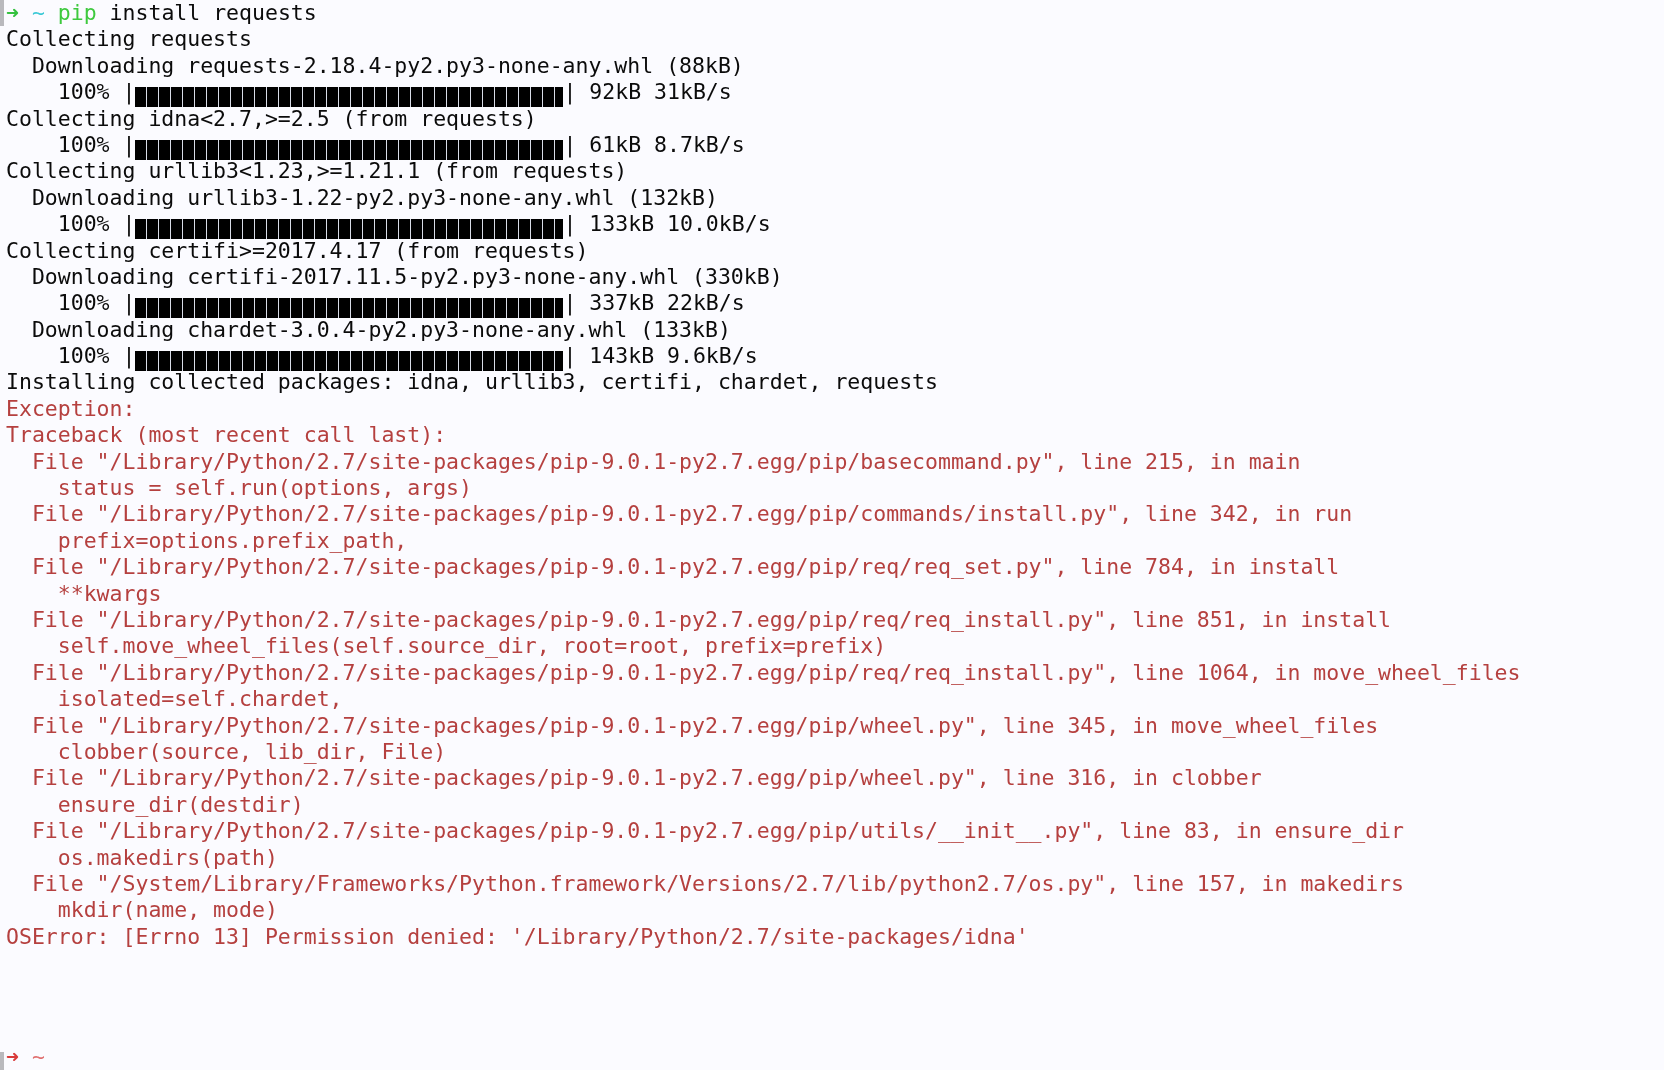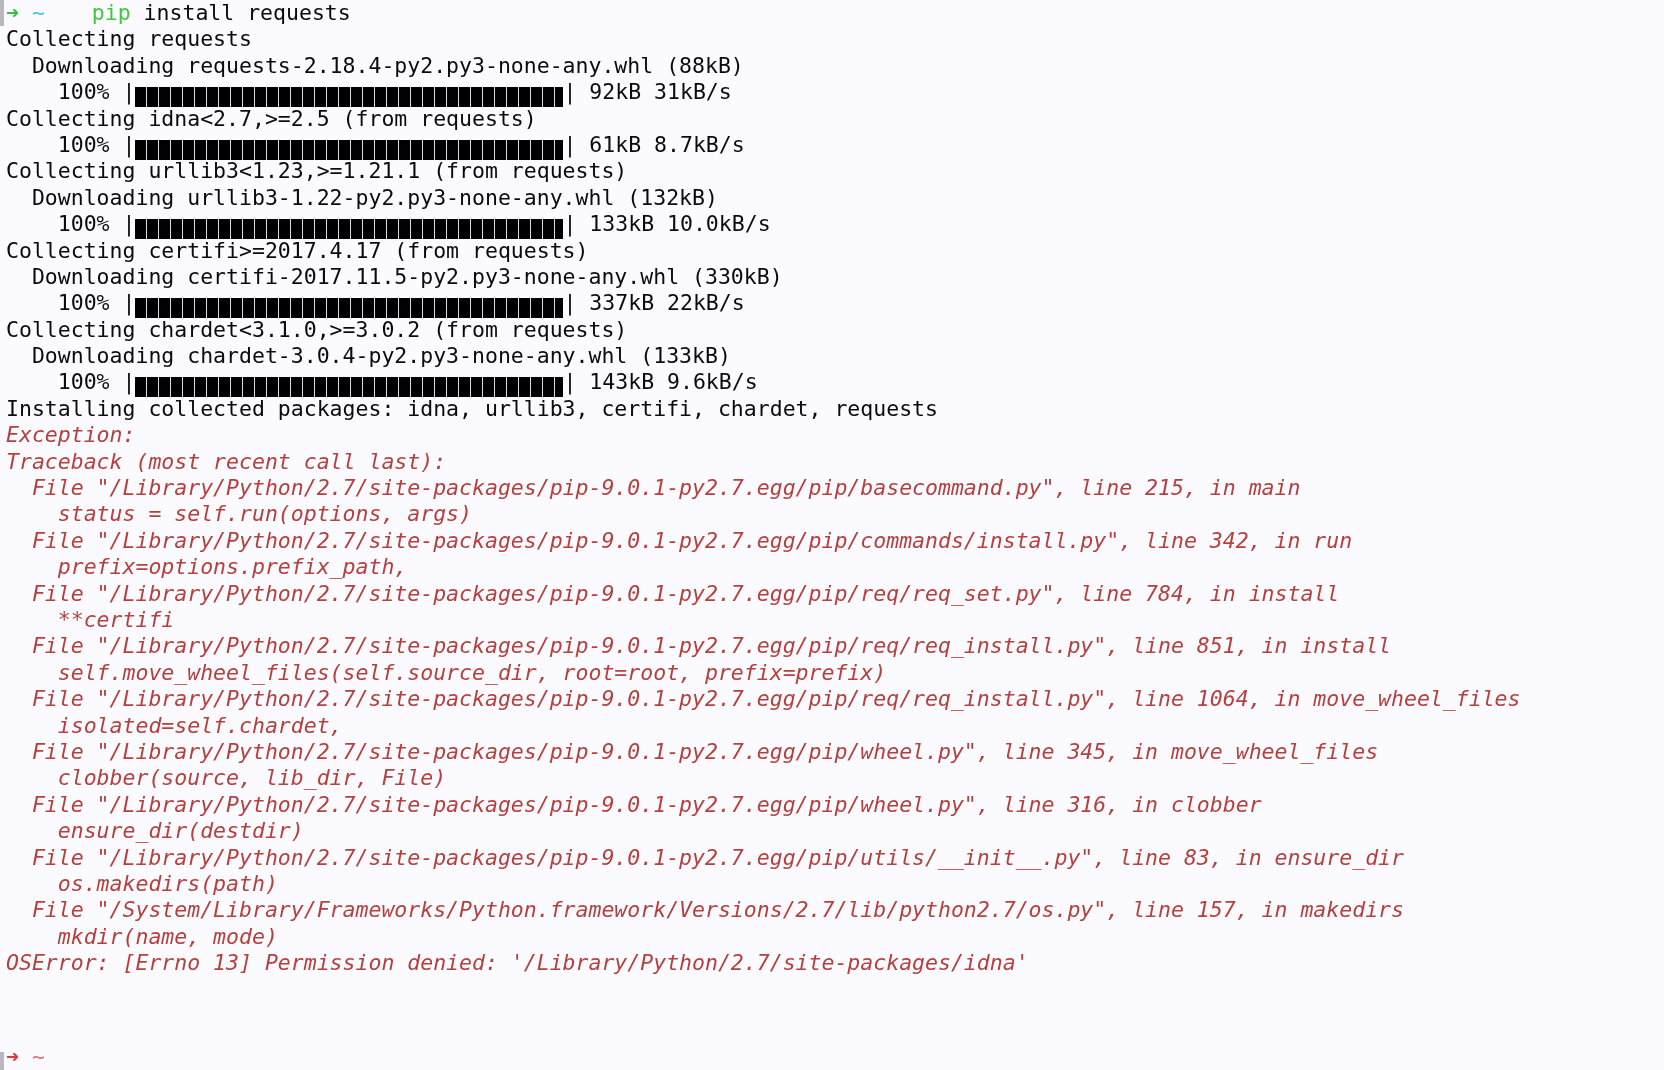--- a/index.html
+++ b/index.html
@@ -36,27 +36,27 @@
     height: 26.4px;
     line-height: 26.4px;
     font-size: 21.5px;
     letter-spacing: 0px;
     white-space: pre;
     padding-left: 6px;
     box-sizing: border-box;
     color: #0b0b0b;
   }
 
-  .line.err { color: #b5403f; font-style: italic; }
+  .line.err { color: #b5403f; }
   .line.out { color: #0b0b0b; }
 
   .seg { white-space: pre; }
   .seg-arrow  { color: #34c13f; font-weight: bold; }
   .seg-tilde  { color: #3bc9d6; }
-  .seg-cmdname{ color: #3ec93e; margin-left: 34px; }
+  .seg-cmdname{ color: #3ec93e; }
   .seg-args   { color: #0b0b0b; }
   .seg-arrow-red { color: #d93a3a; font-weight: bold; }
   .seg-tilde-red { color: #e07070; }
 
   
   .pbwrap { display: inline-block; vertical-align: -4px; }
   .pbar {
     display: inline-block;
     height: 20px;
     vertical-align: middle;
@@ -92,32 +92,31 @@
       <div class="line out">  Downloading requests-2.18.4-py2.py3-none-any.whl (88kB)</div>
       <div class="line out"><span class="seg">    </span><span class="seg">100%</span><span class="seg"> </span><span class="seg pipe">|</span><span class="pbwrap"><span class="pbar" style="width: 428px;"></span></span><span class="seg pipe">|</span><span class="seg"> 92kB 31kB/s</span></div>
       <div class="line out">Collecting idna&lt;2.7,&gt;=2.5 (from requests)</div>
       <div class="line out"><span class="seg">    </span><span class="seg">100%</span><span class="seg"> </span><span class="seg pipe">|</span><span class="pbwrap"><span class="pbar" style="width: 428px;"></span></span><span class="seg pipe">|</span><span class="seg"> 61kB 8.7kB/s</span></div>
       <div class="line out">Collecting urllib3&lt;1.23,&gt;=1.21.1 (from requests)</div>
       <div class="line out">  Downloading urllib3-1.22-py2.py3-none-any.whl (132kB)</div>
       <div class="line out"><span class="seg">    </span><span class="seg">100%</span><span class="seg"> </span><span class="seg pipe">|</span><span class="pbwrap"><span class="pbar" style="width: 428px;"></span></span><span class="seg pipe">|</span><span class="seg"> 133kB 10.0kB/s</span></div>
       <div class="line out">Collecting certifi&gt;=2017.4.17 (from requests)</div>
       <div class="line out">  Downloading certifi-2017.11.5-py2.py3-none-any.whl (330kB)</div>
       <div class="line out"><span class="seg">    </span><span class="seg">100%</span><span class="seg"> </span><span class="seg pipe">|</span><span class="pbwrap"><span class="pbar" style="width: 428px;"></span></span><span class="seg pipe">|</span><span class="seg"> 337kB 22kB/s</span></div>
-      <div class="line out">Collecting chardet&lt;3.1.0,&gt;=3.0.2 (from requests)</div>
       <div class="line out">  Downloading chardet-3.0.4-py2.py3-none-any.whl (133kB)</div>
       <div class="line out"><span class="seg">    </span><span class="seg">100%</span><span class="seg"> </span><span class="seg pipe">|</span><span class="pbwrap"><span class="pbar" style="width: 428px;"></span></span><span class="seg pipe">|</span><span class="seg"> 143kB 9.6kB/s</span></div>
       <div class="line out">Installing collected packages: idna, urllib3, certifi, chardet, requests</div>
       <div class="line err">Exception:</div>
       <div class="line err">Traceback (most recent call last):</div>
       <div class="line err">  File "/Library/Python/2.7/site-packages/pip-9.0.1-py2.7.egg/pip/basecommand.py", line 215, in main</div>
       <div class="line err">    status = self.run(options, args)</div>
       <div class="line err">  File "/Library/Python/2.7/site-packages/pip-9.0.1-py2.7.egg/pip/commands/install.py", line 342, in run</div>
       <div class="line err">    prefix=options.prefix_path,</div>
       <div class="line err">  File "/Library/Python/2.7/site-packages/pip-9.0.1-py2.7.egg/pip/req/req_set.py", line 784, in install</div>
-      <div class="line err">    **certifi</div>
+      <div class="line err">    **kwargs</div>
       <div class="line err">  File "/Library/Python/2.7/site-packages/pip-9.0.1-py2.7.egg/pip/req/req_install.py", line 851, in install</div>
       <div class="line err">    self.move_wheel_files(self.source_dir, root=root, prefix=prefix)</div>
       <div class="line err">  File "/Library/Python/2.7/site-packages/pip-9.0.1-py2.7.egg/pip/req/req_install.py", line 1064, in move_wheel_files</div>
       <div class="line err">    isolated=self.chardet,</div>
       <div class="line err">  File "/Library/Python/2.7/site-packages/pip-9.0.1-py2.7.egg/pip/wheel.py", line 345, in move_wheel_files</div>
       <div class="line err">    clobber(source, lib_dir, File)</div>
       <div class="line err">  File "/Library/Python/2.7/site-packages/pip-9.0.1-py2.7.egg/pip/wheel.py", line 316, in clobber</div>
       <div class="line err">    ensure_dir(destdir)</div>
       <div class="line err">  File "/Library/Python/2.7/site-packages/pip-9.0.1-py2.7.egg/pip/utils/__init__.py", line 83, in ensure_dir</div>
       <div class="line err">    os.makedirs(path)</div>

